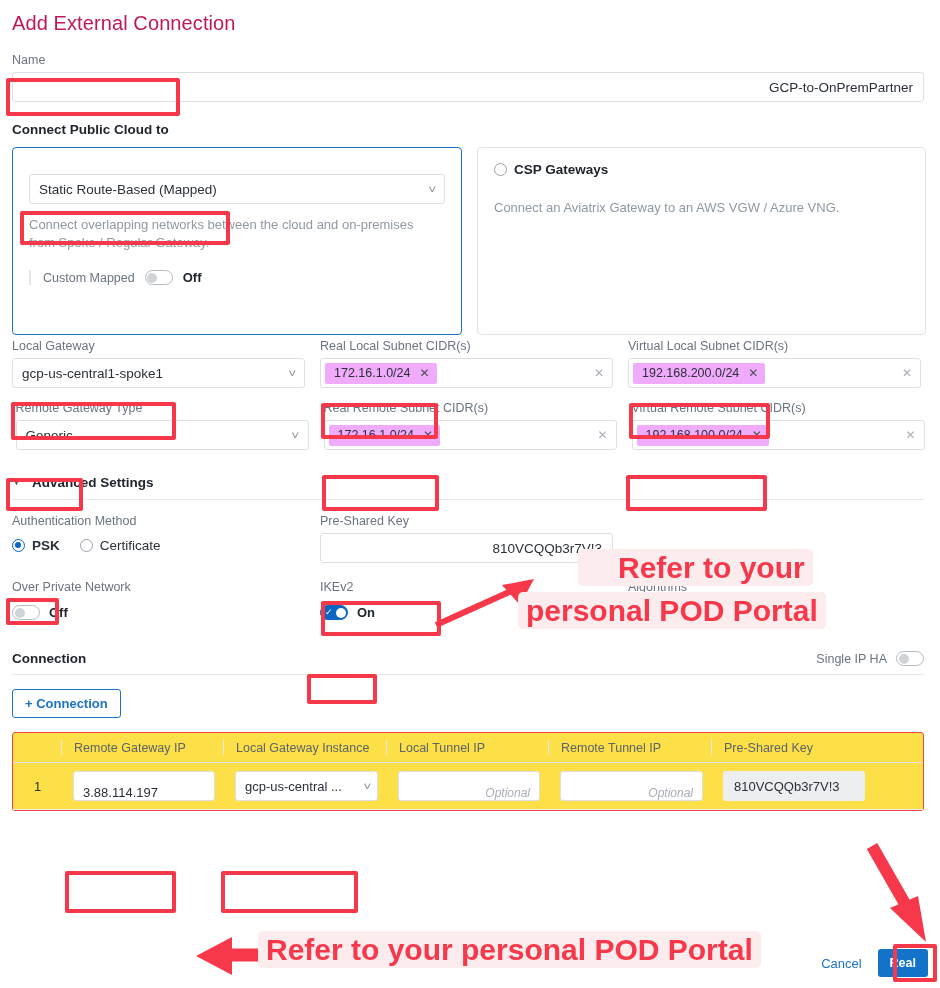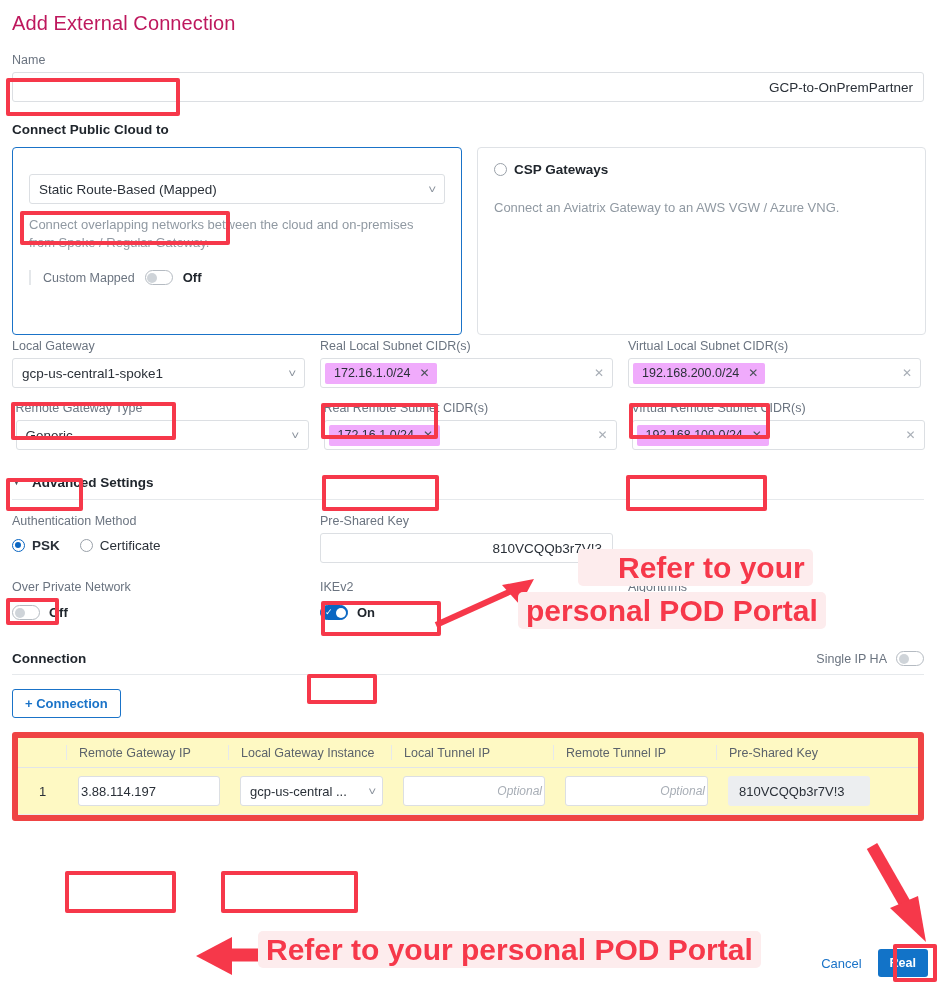--- a/index.html
+++ b/index.html
@@ -141,32 +141,32 @@
     border-left: 2px solid #e4e7ea;
     padding-left: 12px;
     margin-top: 18px;
     display: flex; align-items: center; gap: 10px;
   }
   .cm-label { font-size: 12.5px; color: #6b7480; }
 
   .hr { height: 1px; background: #e6e9ec; width: 100%; }
 
   
-  .tbl { width: 100%; border: 6px solid #ef4444; border-radius: 3px; background:#fef9c3; }
+  .tbl { width: 100%; border: 1px solid #ef4444; border-radius: 3px; background:#fde047; }
   .tbl-head { display: flex; height: 30px; align-items: center; border-bottom: 1px solid #e2e5e8; }
   .tbl-row  { display: flex; height: 47px; align-items: center; border-bottom: 1px solid #eceef0;}
   .th {
     font-size: 12.5px; color: #5c636b; padding-left: 12px;
     border-left: 1px solid #e6e9ec; height: 15px; display:flex; align-items:center;
   }
   .th.first { border-left: none; }
   .td { padding-left: 12px; display: flex; align-items: center; }
   .cell-input {
     height: 30px; border: 1px solid #dcdfe3; border-radius: 3px;
-    background: #fff; display:flex; align-items:center; padding: 0 2px;
+    background: #fff; display:flex; align-items:flex-end; padding: 0 9px;
     font-size: 13px; color:#2a3038; width: 100%;
   }
   .cell-select {
     height: 30px; border: 1px solid #dcdfe3; border-radius: 3px;
     background: #fff; display:flex; align-items:center; justify-content:space-between;
     padding: 0 7px 0 9px; font-size: 13px; color:#2a3038; width: 100%;
   }
   .cell-static {
     height: 30px; background: #eceef0; border-radius: 3px;
     display:flex; align-items:center; padding: 0 11px;

